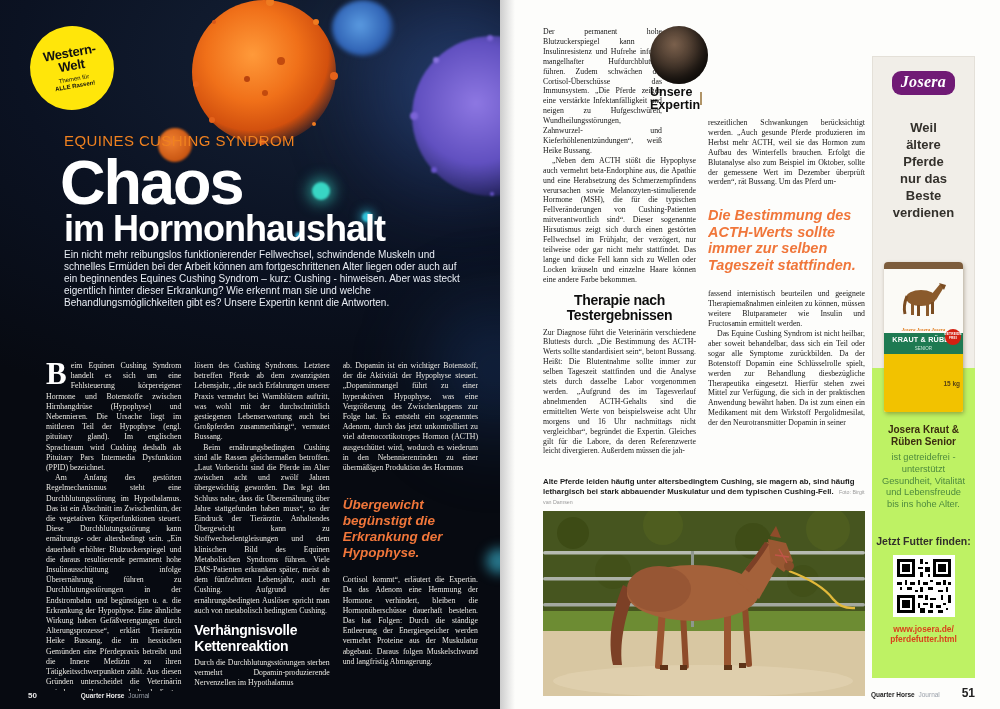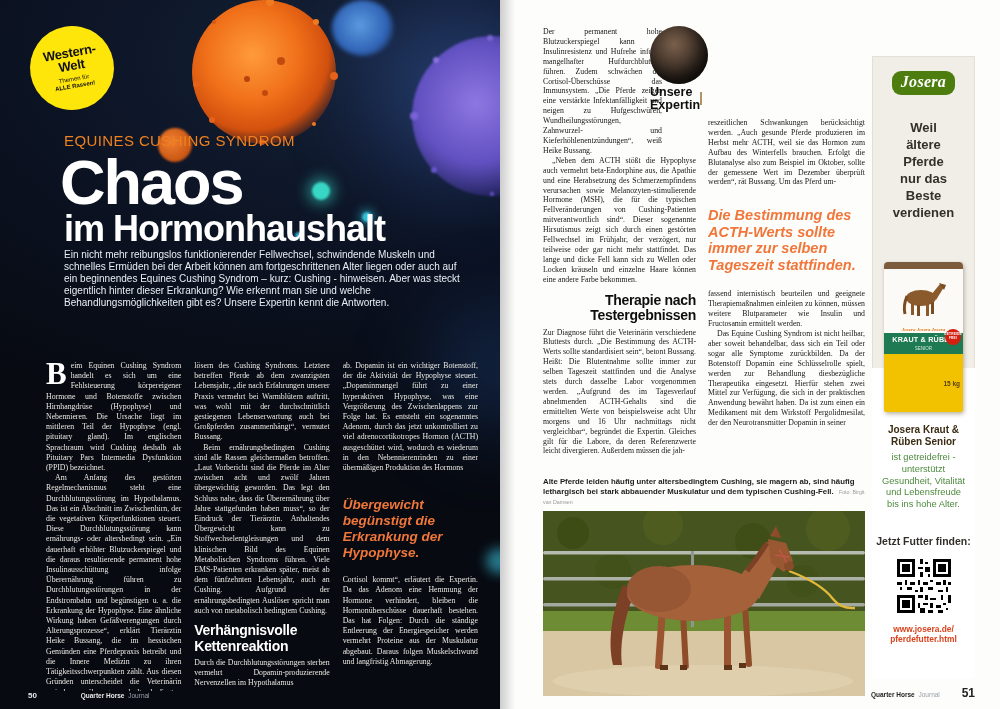--- a/index.html
+++ b/index.html
@@ -77,46 +77,46 @@
   .page-right { position:absolute; left:500px; top:0; width:500px; height:709px; background:#fdfdfb; overflow:hidden; }
   .page-right::before { content:''; position:absolute; left:0; top:0; bottom:0; width:15px;
     background:linear-gradient(90deg, rgba(10,10,20,.20), rgba(10,10,20,0)); }
 
   .rcol { position:absolute; color:#161616; font-size:7.8px; line-height:9.9px; text-align:justify; }
   .rcol p + p { text-indent:9px; }
   .rcol1 { left:43px; top:27px; width:153px; height:452px; overflow:hidden; }
   .rcol1 .narrow { width:119px; }
   .rcol2 { left:208px; top:118px; width:157px; height:362px; overflow:hidden; }
   .subhead-r { font-family:"Liberation Sans", sans-serif; font-weight:bold; color:#0e0e0e;
-    font-size:14px; line-height:15.5px; letter-spacing:-.3px; margin:8px 0 4px; text-align:right; }
+    font-size:14px; line-height:15.5px; letter-spacing:-.3px; margin:8px 0 4px; text-align:center; }
   .quote-right { color:#f0763a; font-family:"Liberation Sans", sans-serif; font-style:italic;
     font-weight:bold; font-size:14.5px; line-height:16.5px; margin:20px 0 16px; text-align:left; }
 
   .expert { position:absolute; left:150px; top:26px; width:216px; font-family:"Liberation Sans", sans-serif; }
   .expert-photo { float:left; width:58px; height:58px; border-radius:50%; margin:0 9px 2px 0;
     background:radial-gradient(circle at 42% 32%, #7a604c 0%, #4a3a2e 38%, #241d17 72%, #15110d 100%);
     box-shadow:inset -6px -8px 14px rgba(0,0,0,.55); }
   .expert h3 { font-size:12.5px; line-height:13px; color:#0d0d0d; padding-top:5px; width:90px; }
   .expert .etext { font-size:7.4px; line-height:9px; font-weight:bold; color:#3a3a3a; padding-top:4px; }
   .expert-rule { position:absolute; left:200px; top:92px; width:2px; height:13px; background:#b09467; }
 
   .caption { position:absolute; left:43px; top:477px; width:324px; font-family:"Liberation Sans", sans-serif;
     font-size:7.8px; line-height:9.6px; font-weight:bold; color:#1c1c1c; }
   .caption .credit { font-weight:normal; font-size:5.3px; color:#9a9a9a; margin-left:3px; }
 
   .photo { position:absolute; left:43px; top:511px; width:322px; height:185px; }
 
   
   .ad { position:absolute; left:372px; top:56px; width:103px; height:622px; background:#f1eee8;
     font-family:"Liberation Sans", sans-serif; text-align:center; box-shadow:0 0 0 1px #e4e0d8 inset; }
-  .ad-logo { display:inline-block; margin-top:15px; background:#4d7c0f; color:#fff; border-radius:9px;
+  .ad-logo { display:inline-block; margin-top:15px; background:#701a75; color:#fff; border-radius:9px;
     padding:2px 9px 4px; font-family:"Liberation Serif", serif; font-style:italic; font-weight:bold;
     font-size:16px; letter-spacing:.3px; }
   .ad-headline { margin-top:24px; padding:0 20px; font-size:13px; line-height:17px; font-weight:bold; color:#33302b; }
-  .ad-yellow { position:absolute; left:0; top:312px; width:103px; height:310px; background:#ffffff; }
+  .ad-yellow { position:absolute; left:0; top:312px; width:103px; height:310px; background:#bef264; }
   .bag { position:absolute; left:12px; top:206px; width:79px; height:150px; background:#fbfaf6;
     border-radius:4px 4px 2px 2px; box-shadow:1px 2px 4px rgba(60,40,0,.35); overflow:hidden; z-index:2; }
   .bag-seal { height:7px; background:#7c5c3c; }
   .bag-brandrow { margin-top:58px; color:#e07818; font-family:"Liberation Serif", serif; font-style:italic;
     font-weight:bold; font-size:5px; white-space:nowrap; overflow:hidden; }
   .bag-band { position:relative; margin-top:1px; background:#1e7a52; color:#fff; font-weight:bold;
     font-size:7.2px; line-height:13px; letter-spacing:.2px; }
   .bag-variant { background:#1e7a52; color:#cfe8da; font-size:4.5px; line-height:6px; padding-bottom:2px; }
   .bag-badge { position:absolute; right:2px; top:-4px; width:16px; height:16px; border-radius:50%;
     background:#d32011; color:#fff; font-size:3.2px; line-height:3.6px; display:flex; align-items:center;

